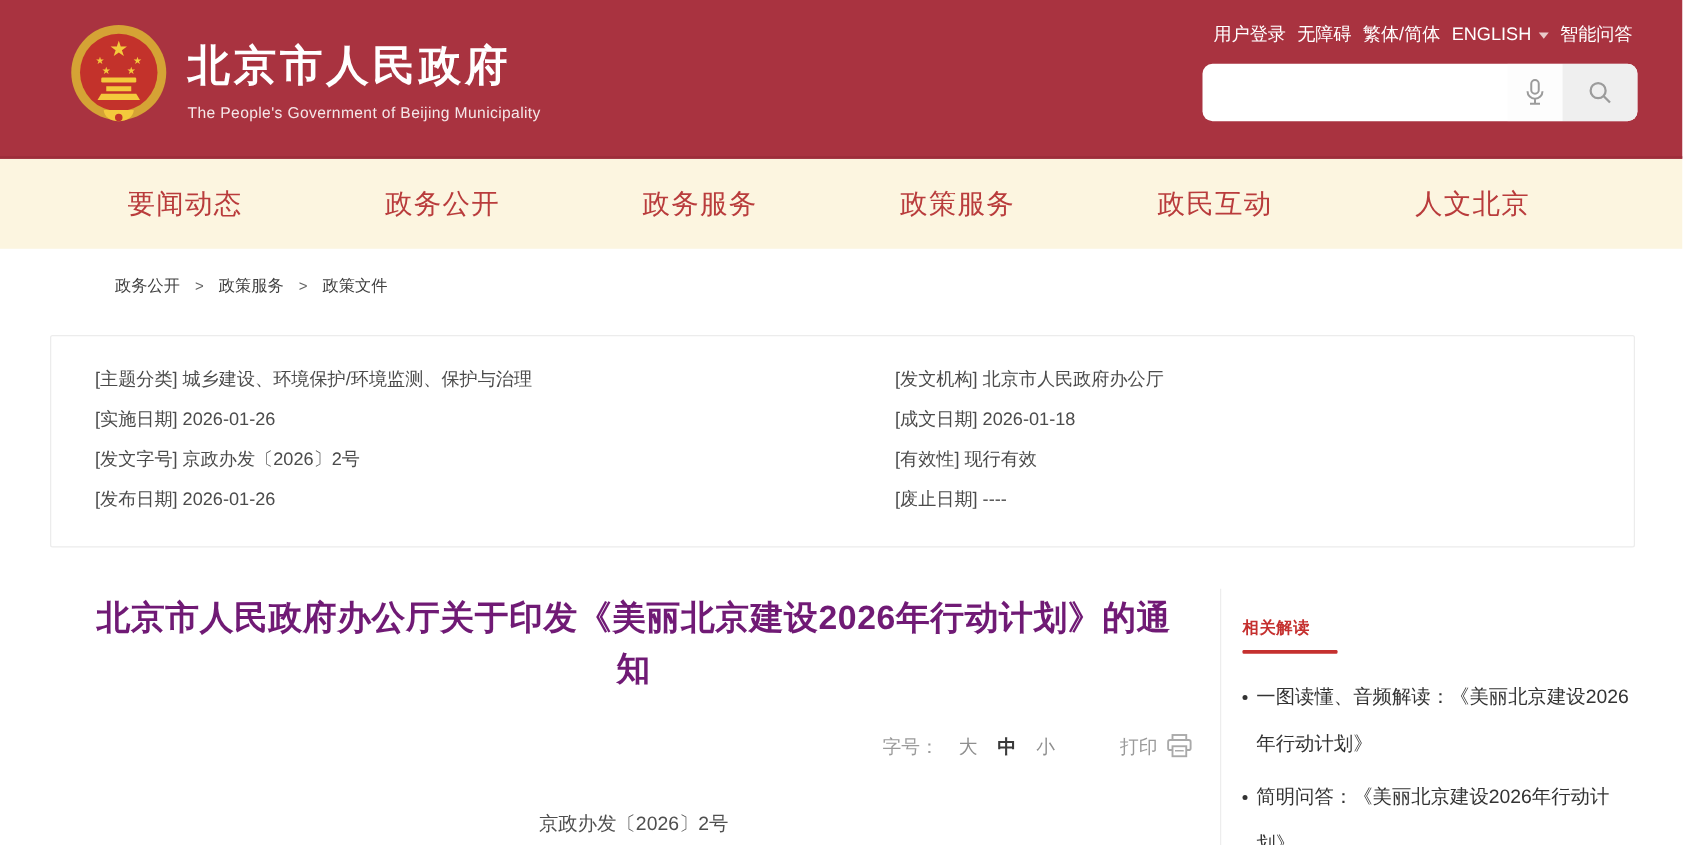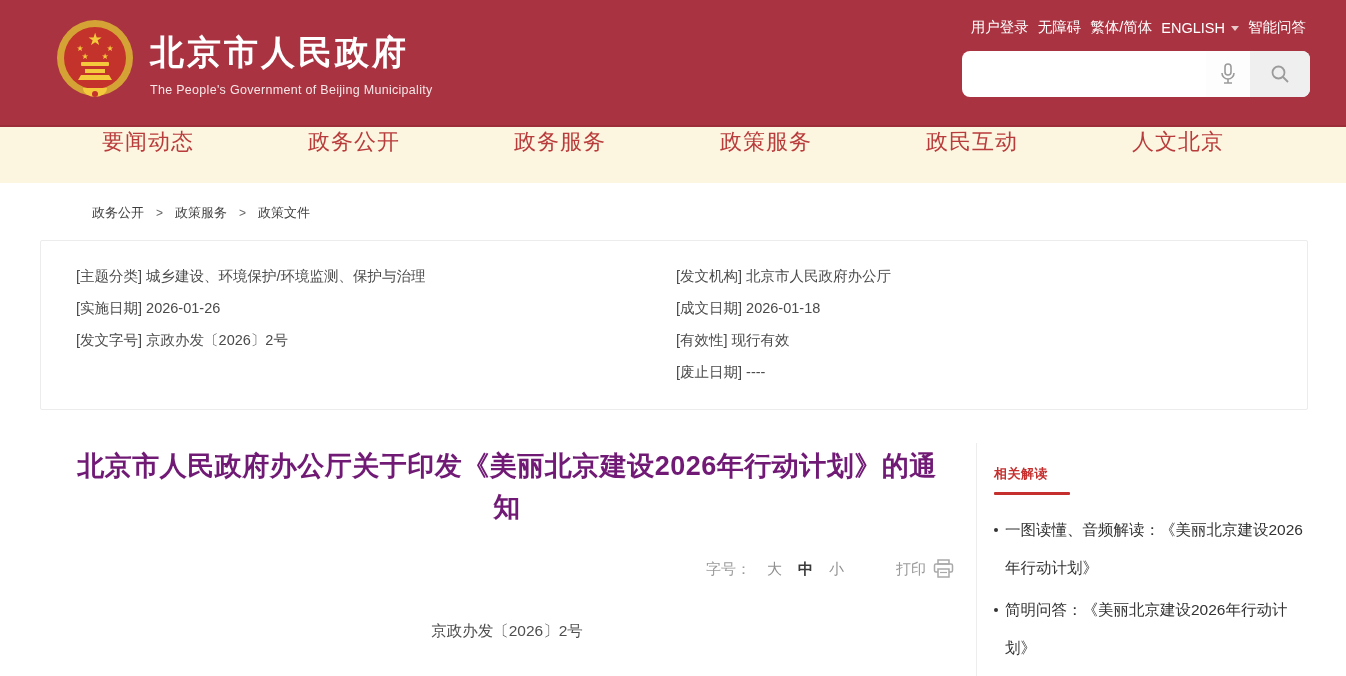--- a/index.html
+++ b/index.html
@@ -19,33 +19,33 @@
   .caret-down { width:0; height:0; border-left:4px solid transparent; border-right:4px solid transparent;
     border-top:5px solid #e9c9c9; margin-left:6px; margin-top:2px; }
 
   .search { position:absolute; right:36px; top:51px; width:348px; height:46px; background:#ffffff;
     border-radius:8px; display:flex; align-items:stretch; overflow:hidden; }
   .search input { flex:1; border:none; outline:none; font-size:15px; padding:0 10px 0 16px; color:#333; background:transparent; }
   .mic-btn { width:44px; display:flex; align-items:center; justify-content:center; background:#fdfdfd; cursor:pointer; border:none; }
   .search-btn { width:60px; display:flex; align-items:center; justify-content:center; background:#efefef; cursor:pointer; border:none; }
 
   
-  .nav { height:56px; background:#fcf5e0; display:flex; 
+  .nav { height:72px; background:#fcf5e0; display:flex; align-items:center;
     justify-content:space-between; padding:0 122px 0 102px; }
   .nav-item { color:#b93c3c; font-size:22px; font-weight:500; letter-spacing:1px; cursor:pointer; }
 
   
   .breadcrumb { display:flex; align-items:center; gap:12px; padding:21px 0 0 92px;
     font-size:13px; color:#3f3f3f; }
   .crumb { cursor:pointer; }
   .crumb-sep { color:#666; font-size:12px; }
 
   
-  .meta-box { margin:18px 38px 0 40px; border:1px solid #ececec; border-radius:2px;
-    padding:19px 0 21px 35px; display:grid; grid-template-columns:600px 1fr; }
+  .meta-box { margin:30px 38px 0 40px; border:1px solid #ececec; border-radius:2px;
+    padding:19px 0 21px 35px; display:grid; grid-template-columns:600px 1fr;gap:40px; }
   .meta-col { display:flex; flex-direction:column; }
   .meta-row { line-height:32px; font-size:14.5px; color:#4b4b4b; }
   .meta-label { color:#4b4b4b; }
   .meta-value { color:#4b4b4b; }
 
   
   .content { display:flex; margin-top:33px; padding:0 38px; height:240px; }
   .main-col { width:938px; }
   .article-title { font-size:27px; font-weight:600; color:#701a75; text-align:center;
     line-height:41px; max-width:880px; margin:3px auto 0; letter-spacing:0.5px; }
@@ -146,20 +146,24 @@
       <span class="meta-value">城乡建设、环境保护/环境监测、保护与治理</span>
     </div>
     <div class="meta-row">
       <span class="meta-label">[实施日期]</span>
       <span class="meta-value">2026-01-26</span>
     </div>
     <div class="meta-row">
       <span class="meta-label">[发文字号]</span>
       <span class="meta-value">京政办发〔2026〕2号</span>
     </div>
+    <div class="meta-row">
+      <span class="meta-label">[发布日期]</span>
+      <span class="meta-value">2026-01-26</span>
+    </div>
   </div>
   <div class="meta-col">
     <div class="meta-row">
       <span class="meta-label">[发文机构]</span>
       <span class="meta-value">北京市人民政府办公厅</span>
     </div>
     <div class="meta-row">
       <span class="meta-label">[成文日期]</span>
       <span class="meta-value">2026-01-18</span>
     </div>

